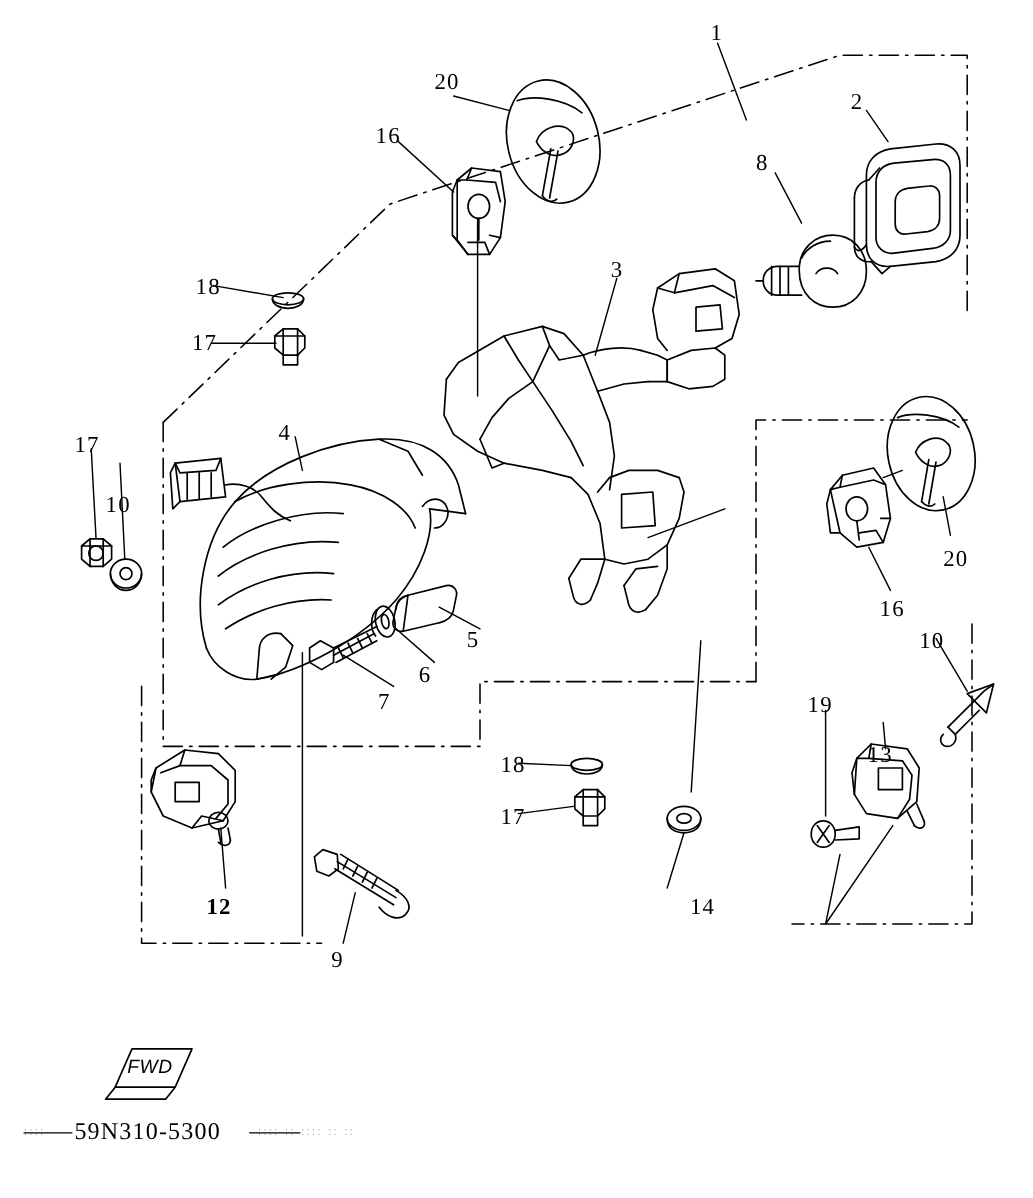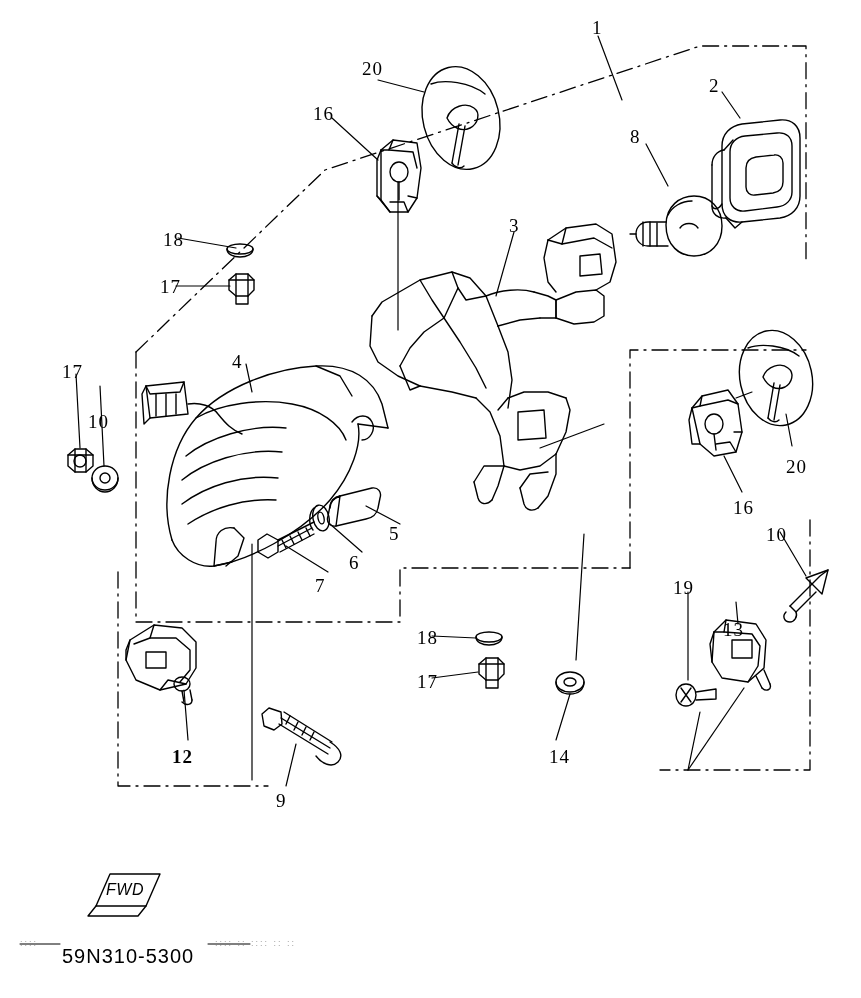--- a/index.html
+++ b/index.html
@@ -31,26 +31,25 @@
     font-size: 19px;
     line-height: 19px;
     letter-spacing: 1px;
     color: #000;
     white-space: nowrap;
   }
   .partcode {
     position: absolute;
     left: 62px;
     top: 932px;
-    font-family: Liberation Sans, sans-serif;
+    font-family: Liberation Serif, serif;
     font-size: 20px;
     letter-spacing: 1px;
     color: #000;
     white-space: nowrap;
-    margin-top: 13px;
   }
   .fwd-label {
     position: absolute;
     left: 106px;
     top: 881px;
     font-family: "Liberation Sans", sans-serif;
     font-size: 16px;
     font-weight: normal;
     font-style: italic;
     letter-spacing: 0.5px;
@@ -369,21 +368,21 @@
   <div class="callout" style="left:232px; top:352px;">4</div>
   <div class="callout" style="left:389px; top:524px;">5</div>
   <div class="callout" style="left:349px; top:553px;">6</div>
   <div class="callout" style="left:315px; top:576px;">7</div>
   <div class="callout" style="left:630px; top:127px;">8</div>
   <div class="callout" style="left:276px; top:791px;">9</div>
   <div class="callout" style="left:88px;  top:372px;margin-top:40px;">10</div>
   <div class="callout" style="left:62px;  top:362px;">17</div>
   <div class="callout" style="left:172px; top:747px;font-weight:bold;">12</div>
   <div class="callout" style="left:723px; top:620px;">13</div>
-  <div class="callout" style="left:549px; top:747px;text-align:right;">14</div>
+  <div class="callout" style="left:575px; top:747px;text-align:right;">14</div>
   <div class="callout" style="left:766px; top:525px;">10</div>
   <div class="callout" style="left:313px; top:104px;">16</div>
   <div class="callout" style="left:733px; top:498px;">16</div>
   <div class="callout" style="left:160px; top:277px;">17</div>
   <div class="callout" style="left:417px; top:672px;">17</div>
   <div class="callout" style="left:163px; top:230px;">18</div>
   <div class="callout" style="left:417px; top:628px;">18</div>
   <div class="callout" style="left:673px; top:578px;text-align:center;">19</div>
   <div class="callout" style="left:362px; top:59px;">20</div>
   <div class="callout" style="left:786px; top:457px;">20</div>

